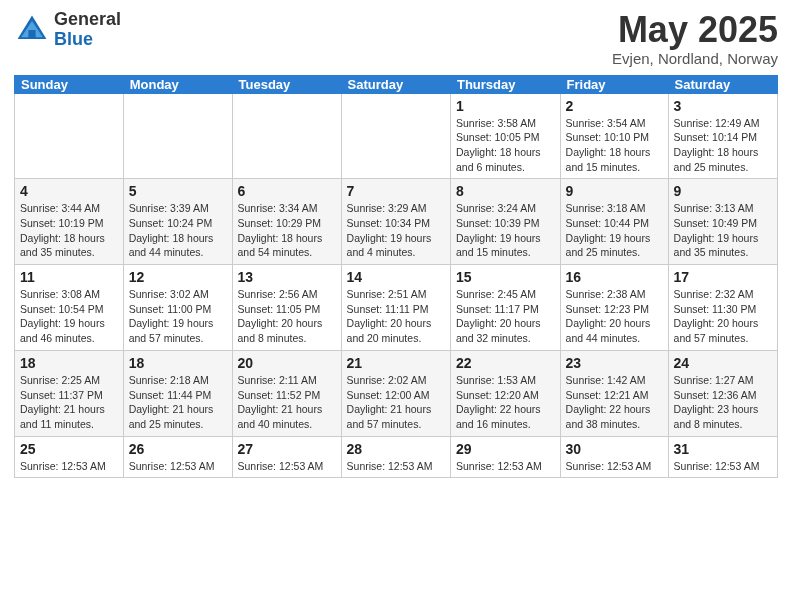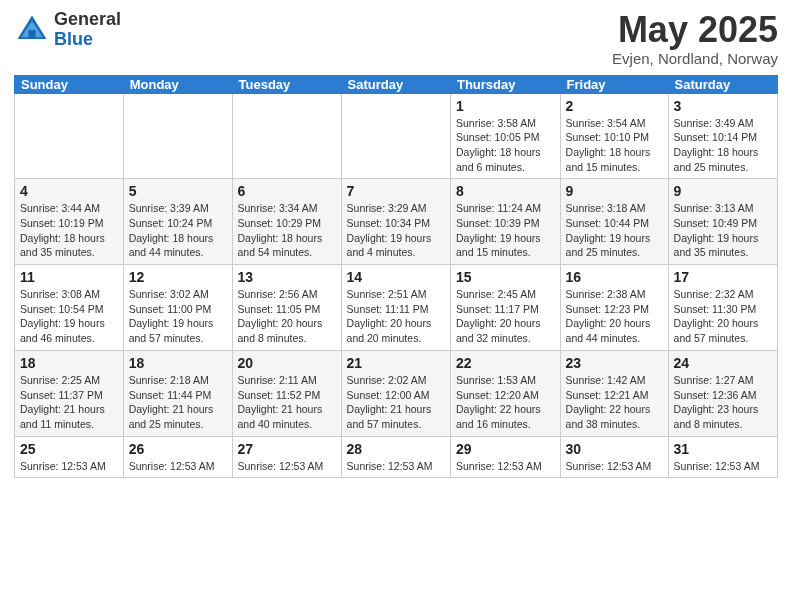--- a/index.html
+++ b/index.html
@@ -151,21 +151,21 @@
           </td>
           <td>
             <span class="day-num">2</span>
             <div class="day-info">Sunrise: 3:54 AM
 Sunset: 10:10 PM
 Daylight: 18 hours
 and 15 minutes.</div>
           </td>
           <td>
             <span class="day-num">3</span>
-            <div class="day-info">Sunrise: 3:49 AM
+            <div class="day-info">Sunrise: 12:49 AM
 Sunset: 10:14 PM
 Daylight: 18 hours
 and 25 minutes.</div>
           </td>
         </tr>
         <tr>
           <td>
             <span class="day-num">4</span>
             <div class="day-info">Sunrise: 3:44 AM
 Sunset: 10:19 PM
@@ -188,21 +188,21 @@
           </td>
           <td>
             <span class="day-num">7</span>
             <div class="day-info">Sunrise: 3:29 AM
 Sunset: 10:34 PM
 Daylight: 19 hours
 and 4 minutes.</div>
           </td>
           <td>
             <span class="day-num">8</span>
-            <div class="day-info">Sunrise: 11:24 AM
+            <div class="day-info">Sunrise: 3:24 AM
 Sunset: 10:39 PM
 Daylight: 19 hours
 and 15 minutes.</div>
           </td>
           <td>
             <span class="day-num">9</span>
             <div class="day-info">Sunrise: 3:18 AM
 Sunset: 10:44 PM
 Daylight: 19 hours
 and 25 minutes.</div>

